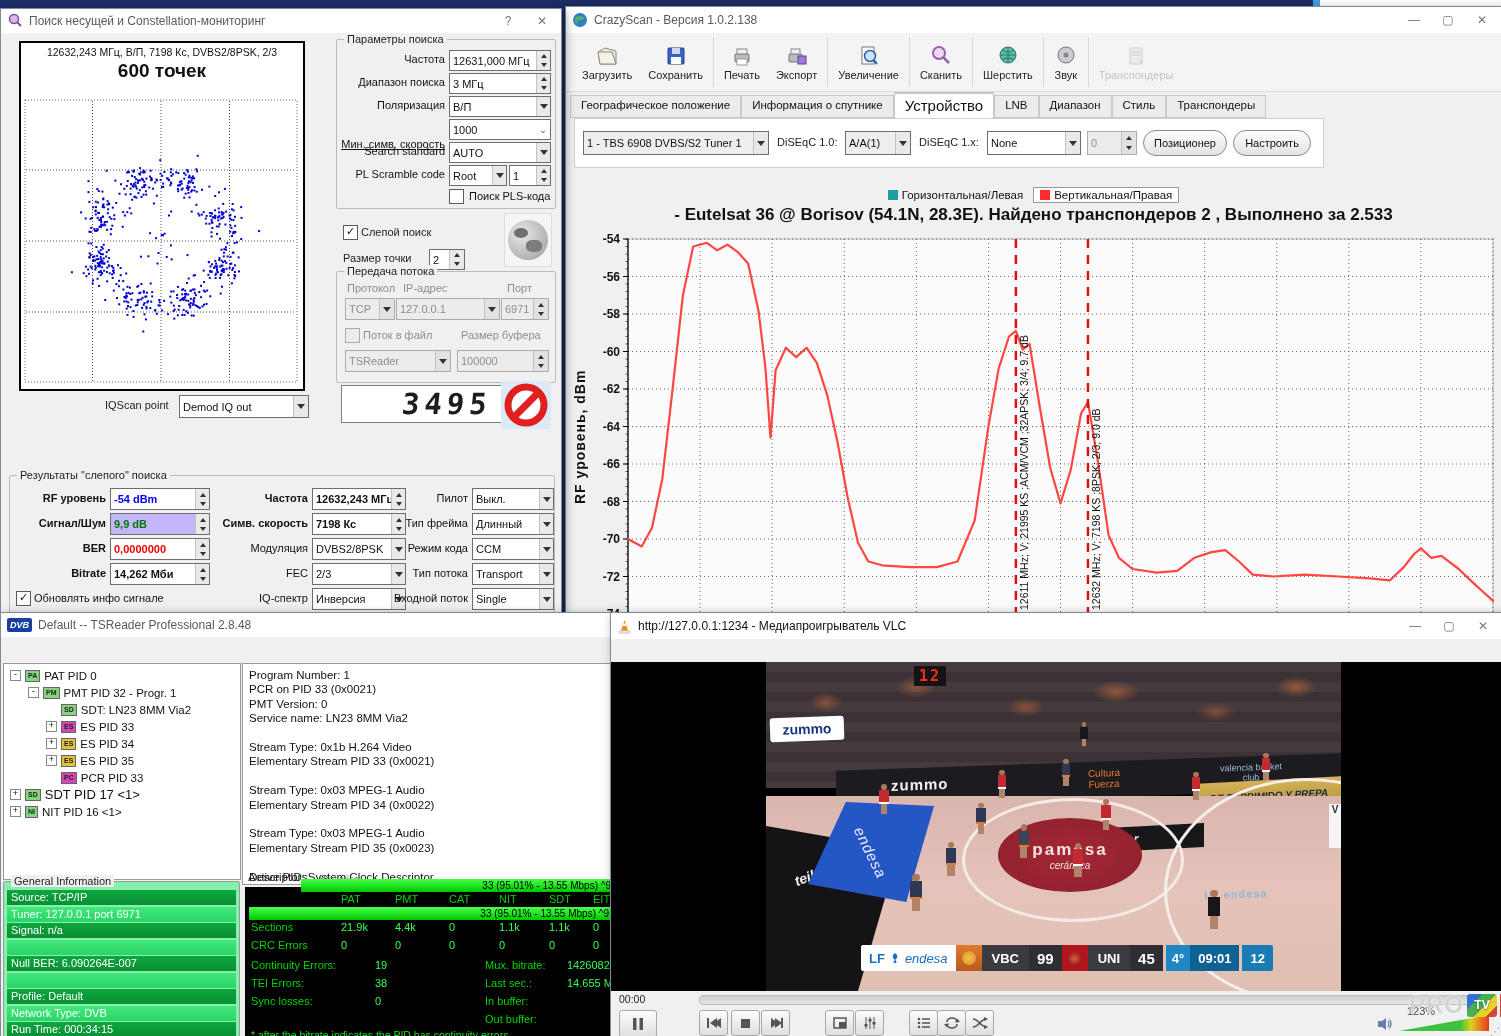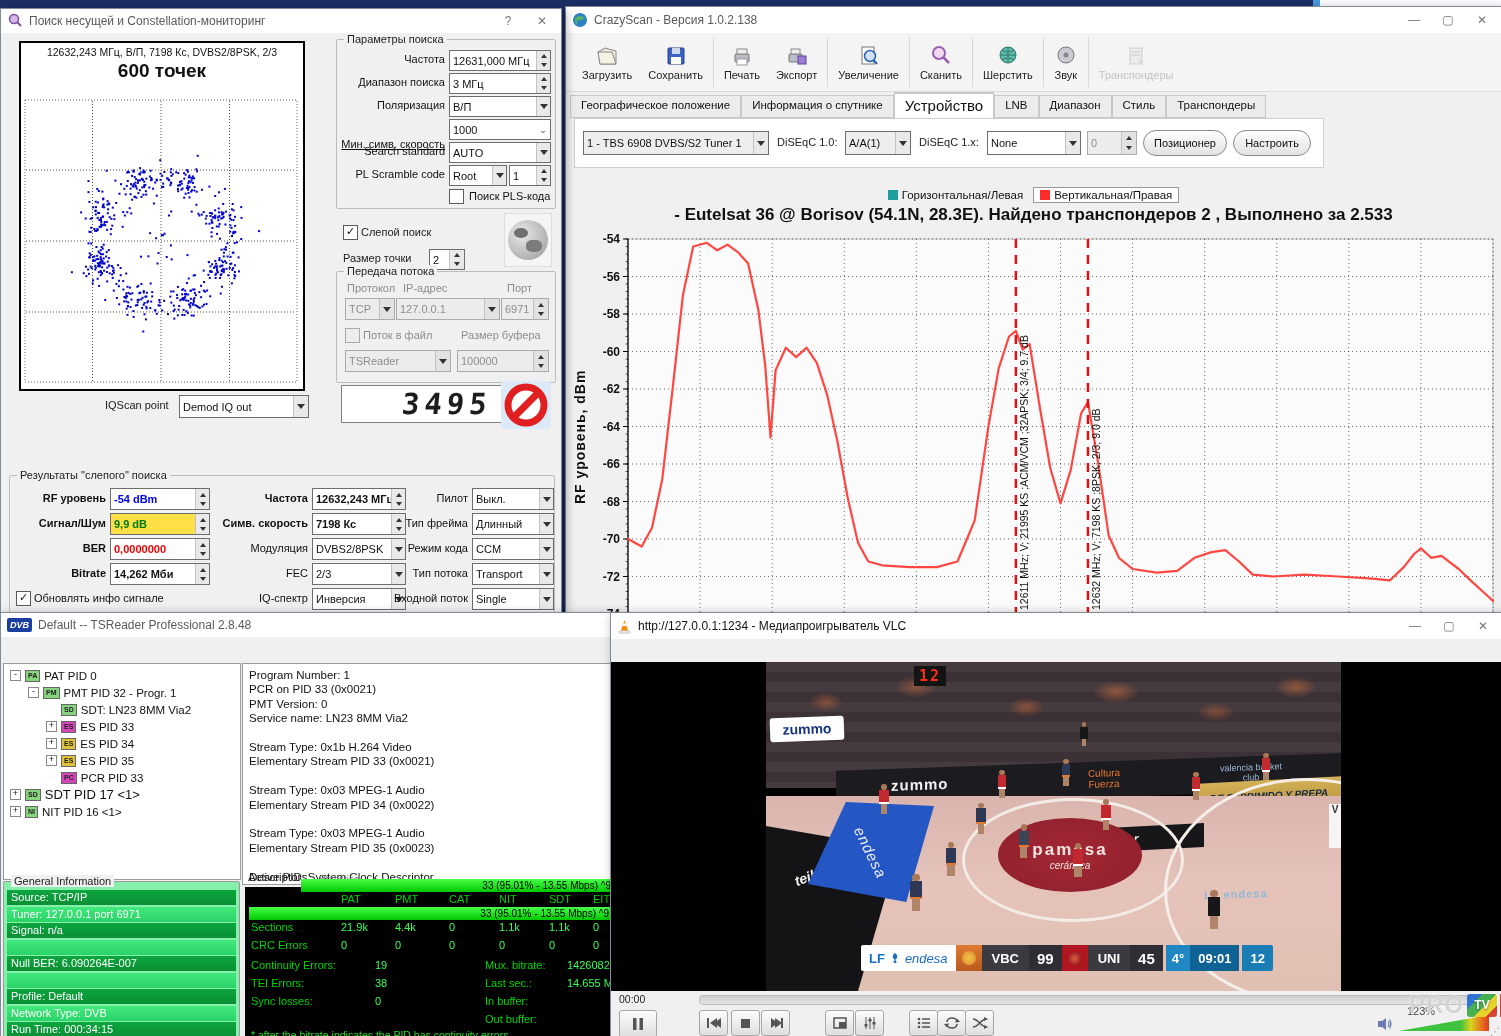--- a/index.html
+++ b/index.html
@@ -855,21 +855,21 @@
           </span>
         </div>
         <div style="position: absolute; left: 368px; top: 16px; width: 90px; text-align: right; white-space: nowrap; overflow: hidden;">Пилот</div>
         <div style="position: absolute; left: 462px; top: 12px; width: 80px; height: 20px; background: rgb(255, 255, 255); border: 1px solid rgb(110, 110, 110); display: flex; align-items: center;">
           <span style="flex:1;padding:0 3px;overflow:hidden;white-space:nowrap">Выкл.</span>
           <span style="width:13px;align-self:stretch;background:#e9e9e9;border-left:1px solid #c2c2c2;display:flex;align-items:center;justify-content:center">
             <i style="width:0;height:0;border:4px solid transparent;border-top:5px solid #333;margin-top:4px"></i>
           </span>
         </div>
         <div style="position: absolute; left: 2px; top: 41px; width: 94px; text-align: right; white-space: nowrap; overflow: hidden; font-weight: bold;">Сигнал/Шум</div>
-        <div style="position: absolute; left: 100px; top: 37px; width: 98px; height: 20px; background: #fde047; border: 1px solid rgb(110, 110, 110); display: flex; align-items: center;">
+        <div style="position: absolute; left: 100px; top: 37px; width: 98px; height: 20px; background: #c4b5fd; border: 1px solid rgb(110, 110, 110); display: flex; align-items: center;">
           <span style="flex:1;padding:0 3px;overflow:hidden;white-space:nowrap;font-weight:bold;color:#007800">9,9 dB</span>
           <span style="width:13px;align-self:stretch;border-left:1px solid #c2c2c2;display:flex;flex-direction:column">
             <span style="flex:1;background:#e9e9e9;display:flex;align-items:center;justify-content:center">
               <i style="width:0;height:0;border:3px solid transparent;border-bottom:4px solid #333;margin-top:-2px"></i>
             </span>
             <span style="flex:1;background:#e9e9e9;display:flex;align-items:center;justify-content:center">
               <i style="width:0;height:0;border:3px solid transparent;border-top:4px solid #333;margin-bottom:-2px"></i>
             </span>
           </span>
         </div>

